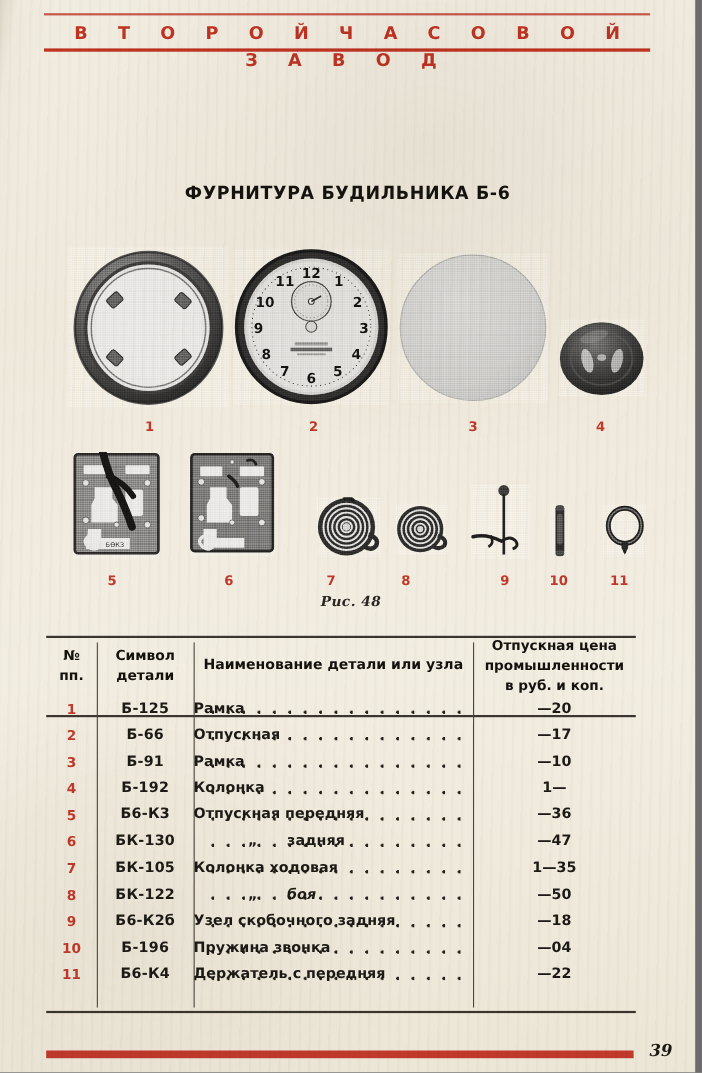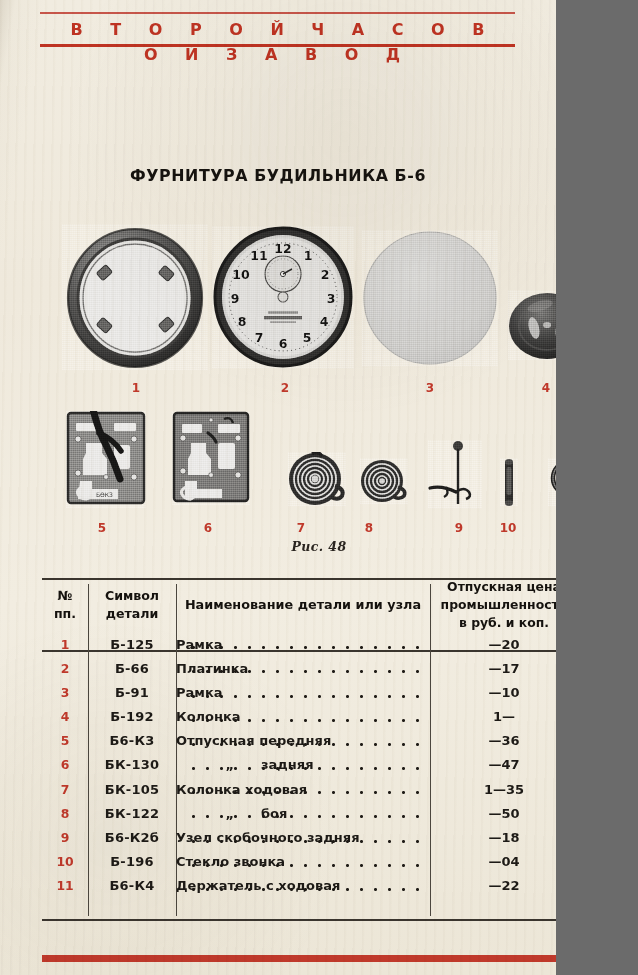--- a/index.html
+++ b/index.html
@@ -2,21 +2,21 @@
 <html><head>
 <meta charset="utf-8">
 <style>
   html, body {
     margin: 0;
     padding: 0;
     background: #6b6b6b;
   }
   .page {
     position: relative;
-    width: 556px;
+    width: 632px;
     height: 975px;
     overflow: hidden;
     background:
       linear-gradient(100deg, rgba(175,165,145,0.30) 0px, rgba(208,200,180,0.10) 16px, rgba(255,255,255,0) 46px),
       linear-gradient(180deg, #f1ece0 0%, #efe9dc 30%, #f2ede1 62%, #ece6d7 100%);
     font-family: "Liberation Sans", sans-serif;
     color: #1d1a16;
   }
   
   .grain {
@@ -462,21 +462,21 @@
       <tbody id="parts-body">
           <tr class="row">
             <td class="c-no">1</td>
             <td class="c-sym">Б-125</td>
             <td class="c-name"><span class="leader"></span><span class="nm">Рамка</span></td>
             <td class="c-price">—20</td>
           </tr>
           <tr class="row">
             <td class="c-no">2</td>
             <td class="c-sym">Б-66</td>
-            <td class="c-name"><span class="leader"></span><span class="nm">Платинка</span></td>
+            <td class="c-name"><span class="leader"></span><span class="nm">Отпускная</span></td>
             <td class="c-price">—17</td>
           </tr>
           <tr class="row">
             <td class="c-no">3</td>
             <td class="c-sym">Б-91</td>
             <td class="c-name"><span class="leader"></span><span class="nm">Рамка</span></td>
             <td class="c-price">—10</td>
           </tr>
           <tr class="row">
             <td class="c-no">4</td>
@@ -498,39 +498,39 @@
           </tr>
           <tr class="row">
             <td class="c-no">7</td>
             <td class="c-sym">БК-105</td>
             <td class="c-name"><span class="leader"></span><span class="nm">Колонка ходовая</span></td>
             <td class="c-price">1—35</td>
           </tr>
           <tr class="row">
             <td class="c-no">8</td>
             <td class="c-sym">БК-122</td>
-            <td class="c-name"><span class="leader"></span><span class="nm ditto">„</span><span class="nm" style="padding-left: 24px;">боя</span></td>
+            <td class="c-name"><span class="leader"></span><span class="nm ditto">„</span><span class="nm" style="padding-left: 24px; font-style: italic;">боя</span></td>
             <td class="c-price">—50</td>
           </tr>
           <tr class="row">
             <td class="c-no">9</td>
             <td class="c-sym">Б6-К2б</td>
             <td class="c-name"><span class="leader"></span><span class="nm">Узел скобочного задняя</span></td>
             <td class="c-price">—18</td>
           </tr>
           <tr class="row">
             <td class="c-no">10</td>
             <td class="c-sym">Б-196</td>
-            <td class="c-name"><span class="leader"></span><span class="nm">Стекло звонка</span></td>
+            <td class="c-name"><span class="leader"></span><span class="nm">Пружина звонка</span></td>
             <td class="c-price">—04</td>
           </tr>
           <tr class="row">
             <td class="c-no">11</td>
             <td class="c-sym">Б6-К4</td>
-            <td class="c-name"><span class="leader"></span><span class="nm">Держатель с ходовая</span></td>
+            <td class="c-name"><span class="leader"></span><span class="nm">Держатель с передняя</span></td>
             <td class="c-price">—22</td>
           </tr>
         </tbody>
     </table>
   </div>
 
   <div class="foot-bar"></div>
   <div class="page-no">39</div>
 
   <div class="grain"></div>

